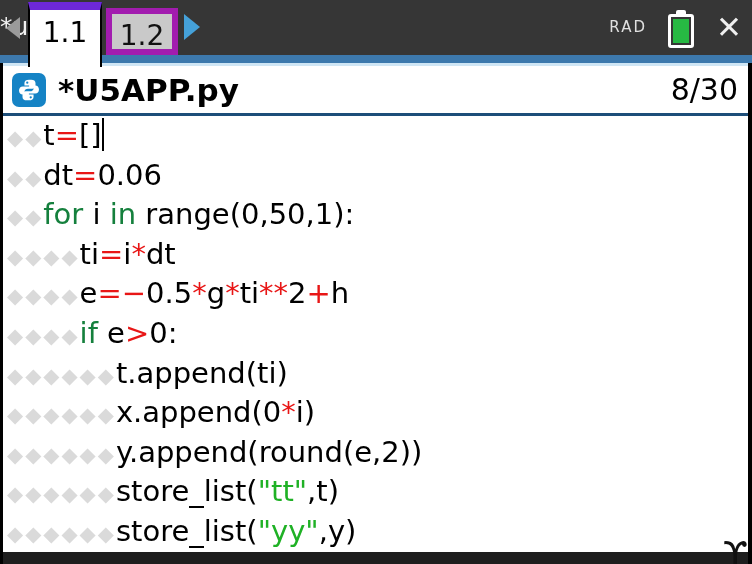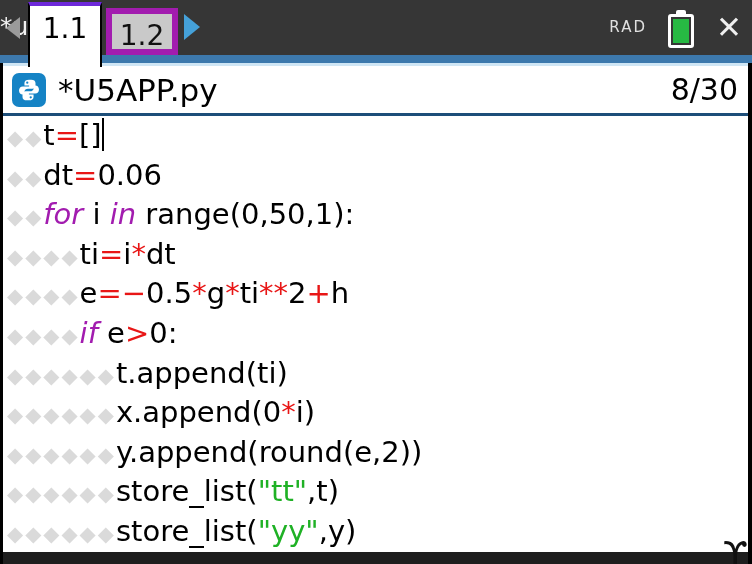--- a/index.html
+++ b/index.html
@@ -18,21 +18,21 @@
     border-right:14px solid #9a9a9a;
   }
   .nav-arrow-right {
     position:absolute; left:184px; top:14px; width:0; height:0; z-index:2;
     border-top:13px solid transparent; border-bottom:13px solid transparent;
     border-left:16px solid #45a1d9;
   }
   .tab-active {
     position:absolute; left:28px; top:2px; width:74px; height:65px; z-index:4;
     background:#fff; border-left:2px solid #000; border-right:2px solid #000;
-    border-top:4px solid #6d28d9;
+    border-top:8px solid #6d28d9;
     font-size:28px; color:#000; text-align:center; line-height:46px;
   }
   .tab-inactive {
     position:absolute; left:106px; top:8px; width:72px; height:47px; z-index:2;
     background:#c9c9c9; border:6px solid #a21caf;
     font-size:28px; color:#111; text-align:center; line-height:44px;
   }
   .doc-title {
     position:absolute; left:0; right:0; top:12px; z-index:1;
     text-align:left; color:#f2f2f2; font-size:25px;
@@ -55,36 +55,36 @@
   
   .filebar {
     position:absolute; top:66px; left:3px; right:4px; height:47px; background:#fff; z-index:2;
     display:flex; align-items:center;
   }
   .py-icon {
     width:34px; height:34px; margin-left:9px; flex:0 0 auto;
     background:#1583c5; border-radius:7px; display:flex; align-items:center; justify-content:center;
   }
   .py-icon svg { width:26px; height:26px; }
-  .filename { margin-left:12px; font-size:31px; color:#000; flex:1 1 auto; }
+  .filename { margin-left:12px; font-size:31px; color:#000; flex:1 1 auto;font-weight:bold; }
   .counter { font-size:30px; color:#000; margin-right:10px; }
   .separator { position:absolute; top:113px; left:0; right:0; height:3px; background:#1d4e79; z-index:2; }
   
   .frame-left  { position:absolute; left:0; top:63px; bottom:0; width:3px; background:#000; z-index:6; }
   .frame-right { position:absolute; right:0; top:63px; bottom:0; width:4px; background:#000; z-index:6; }
   .frame-bottom{ position:absolute; left:0; right:0; bottom:0; height:12px; background:#1e1e1e; z-index:5; }
   
   .codearea {
     position:absolute; top:116px; left:3px; right:4px; bottom:12px;
     background:#fff; overflow:hidden; z-index:3;
   }
   .code-line { height:39.6px; line-height:39.6px; white-space:pre; font-size:29px; padding-left:4px; }
   .ind { color:#dadada; font-size:21px; letter-spacing:2px; }
   .tk-t { color:#000; }
-  .tk-k { color:#a21caf;font-style:italic; }
+  .tk-k { color:#15803d; }
   .tk-o { color:#e81616; }
   .tk-s { color:#1fb125; }
   .cursor { display:inline-block; width:2px; height:33px; background:#000; vertical-align:-6px; }
   .scroll-ind {
     position:absolute; right:4px; bottom:-9px; z-index:7;
     font-size:36px; color:#111; line-height:1;
   }
 </style>
 </head>
 <body>

